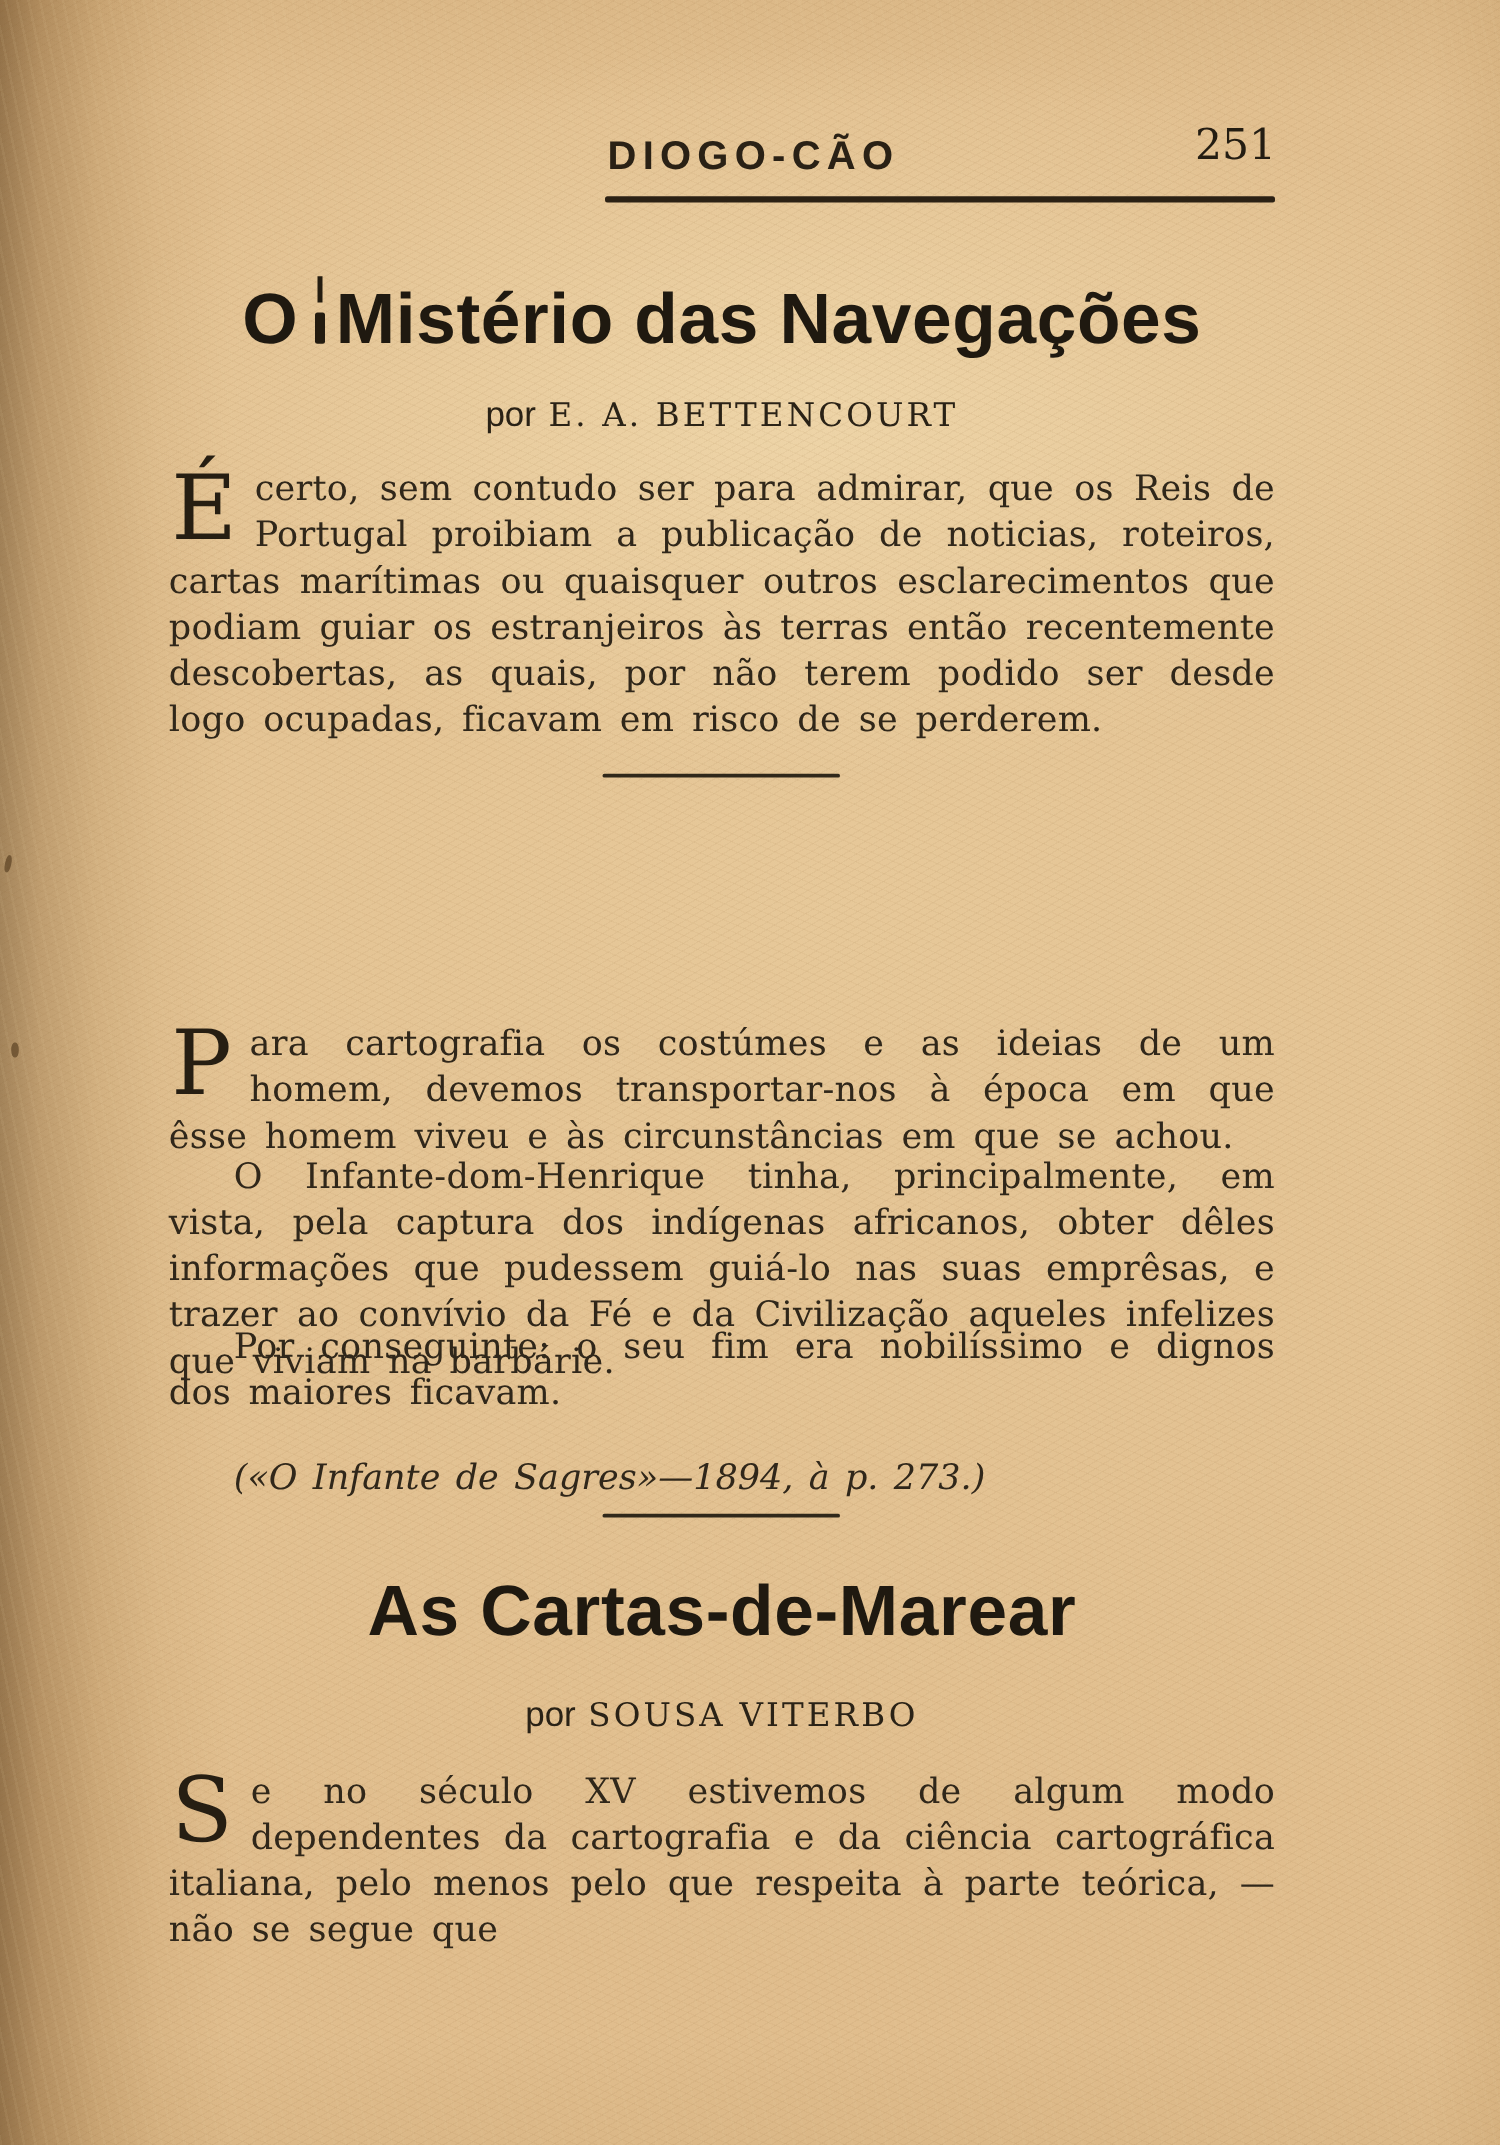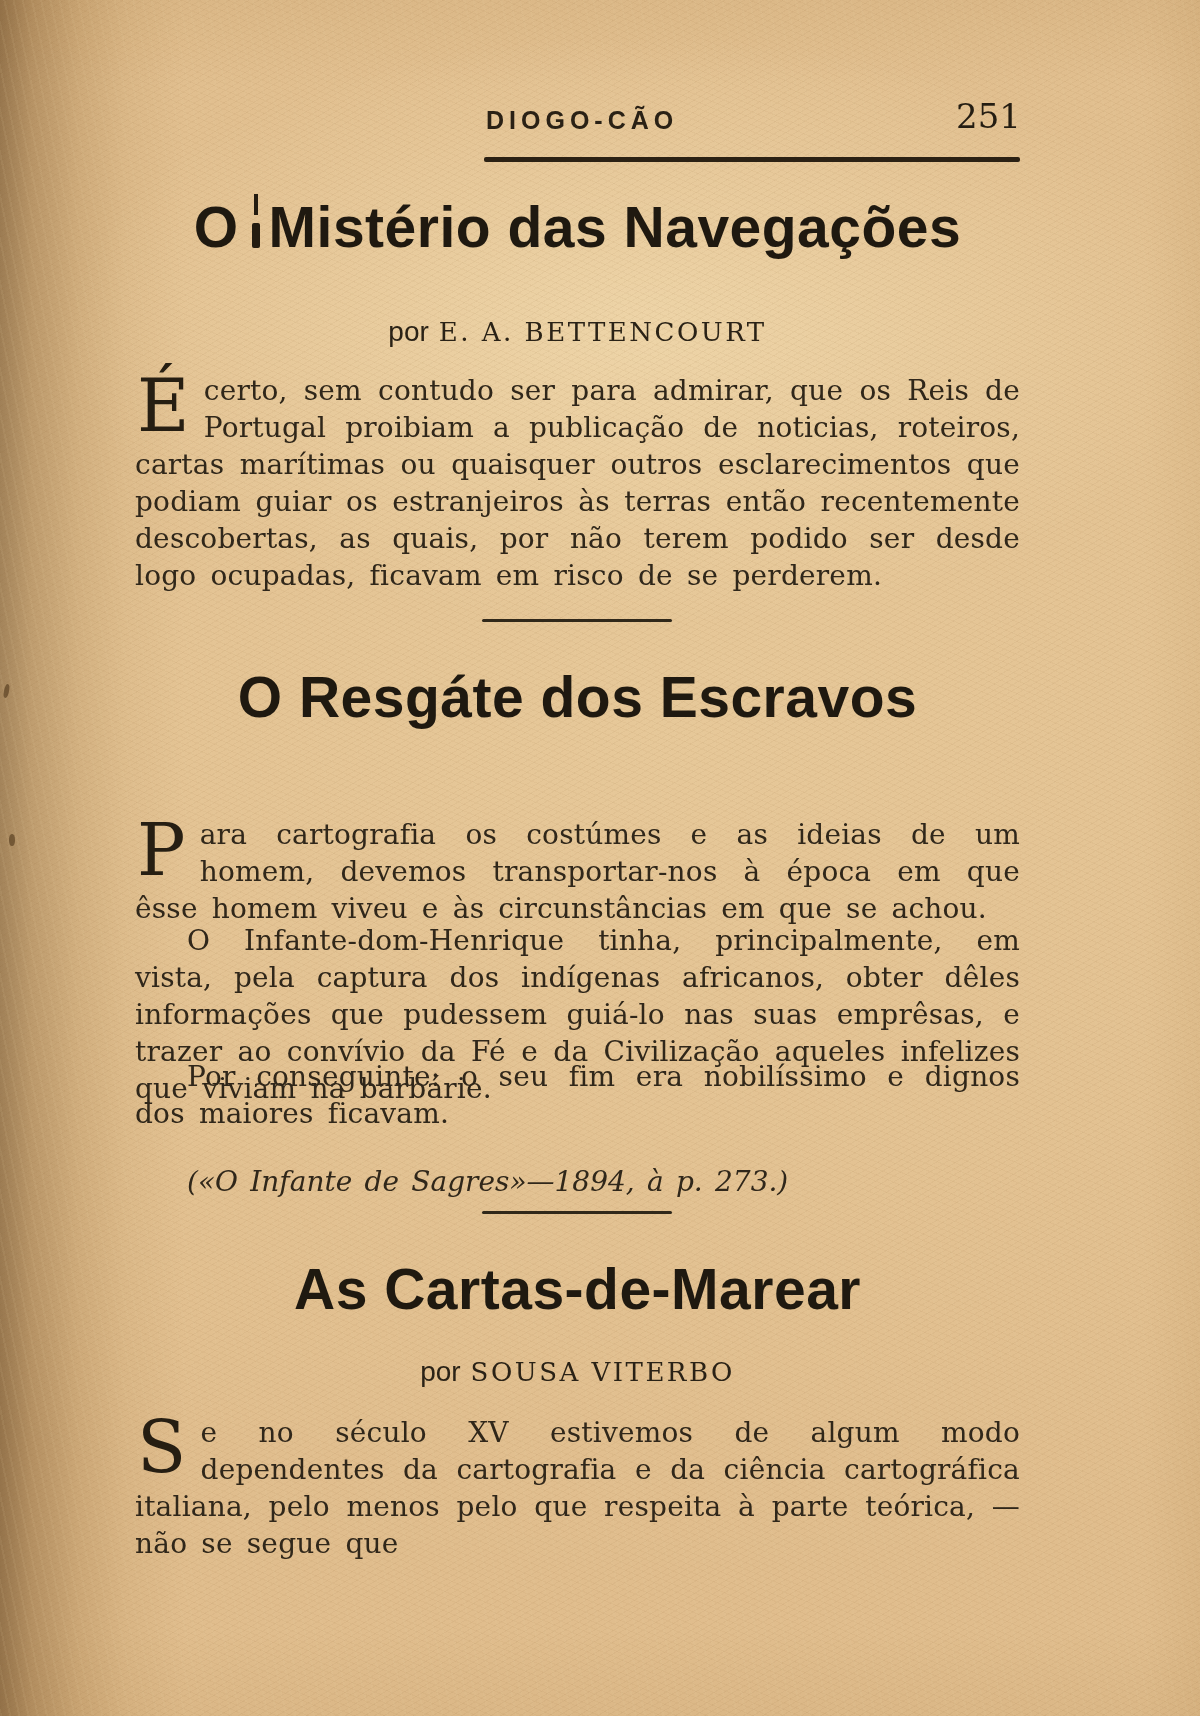--- a/index.html
+++ b/index.html
@@ -20,21 +20,21 @@
     position:absolute;inset:0;pointer-events:none;
     background-image:
       repeating-linear-gradient(23deg,  rgba(151,108,55,0.055) 0 1px, rgba(0,0,0,0) 1px 6px),
       repeating-linear-gradient(-31deg, rgba(120,82,38,0.05)  0 1px, rgba(0,0,0,0) 1px 5px),
       repeating-linear-gradient(78deg,  rgba(228,204,158,0.09) 0 2px, rgba(0,0,0,0) 2px 9px);
   }
 
   
   .running-title{
     position:absolute;left:486px;top:106px;
-    font-family:"Liberation Sans",sans-serif;font-size:25px;font-weight:600;
+    font-family:"Liberation Sans",sans-serif;font-size:32px;font-weight:600;
     letter-spacing:5px;color:#2a2115;
   }
   .page-number{
     position:absolute;left:956px;top:96px;
     font-family:"DejaVu Serif",serif;font-size:34px;color:#241d12;
   }
   .header-rule{
     position:absolute;left:484px;top:157px;width:536px;height:5px;
     background:#2b2114;border-radius:2px;
   }
@@ -86,35 +86,32 @@
 </head>
 <body>
 
 <div class="page">
   <div class="texture"></div>
 
   <div class="running-title">DIOGO-CÃO</div>
   <div class="page-number">251</div>
   <div class="header-rule"></div>
 
-  <div class="center-col" style="top:196px;">
+  <div class="center-col" style="top:224px;">
     <span class="article-title"><span>O</span><span class="ink-mark"></span><span>Mistério das Navegações</span></span>
   </div>
   <div class="center-col byline" style="top:316px;text-align:center;">
     <span class="byline-prefix">por</span><span class="byline-name">E. A. BETTENCOURT</span>
   </div>
   <div class="text-col" style="top:372px;">
     <p class="body-par"><span class="dropcap">É</span><span>certo, sem contudo ser para admirar, que os Reis de Portugal proibiam a publicação de noticias, roteiros, cartas marítimas ou quaisquer outros esclarecimentos que podiam guiar os estranjeiros às terras então recentemente descobertas, as quais, por não terem podido ser desde logo ocupadas, ficavam em risco de se perderem.</span></p>
   </div>
 
   <div class="divider" style="top:619px;"></div>
 
-  <div class="center-col" style="top:666px;">
-    <span class="article-title">O Resgáte dos Escravos</span>
-  </div>
   <div class="text-col" style="top:816px;">
     <p class="body-par"><span class="dropcap">P</span><span>ara cartografia os costúmes e as ideias de um homem, devemos transportar-nos à época em que êsse homem viveu e às circunstâncias em que se achou.</span></p>
   </div>
   <div class="text-col" style="top:922px;">
     <p class="body-par indent">O Infante-dom-Henrique tinha, principalmente, em vista, pela captura dos indígenas africanos, obter dêles informações que pudessem guiá-lo nas suas emprêsas, e trazer ao convívio da Fé e da Civilização aqueles infelizes que viviam na barbárie.</p>
   </div>
   <div class="text-col" style="top:1058px;">
     <p class="body-par indent">Por conseguinte: o seu fim era nobilíssimo e dignos dos maiores ficavam.</p>
   </div>
   <div class="text-col" style="top:1136px;">

